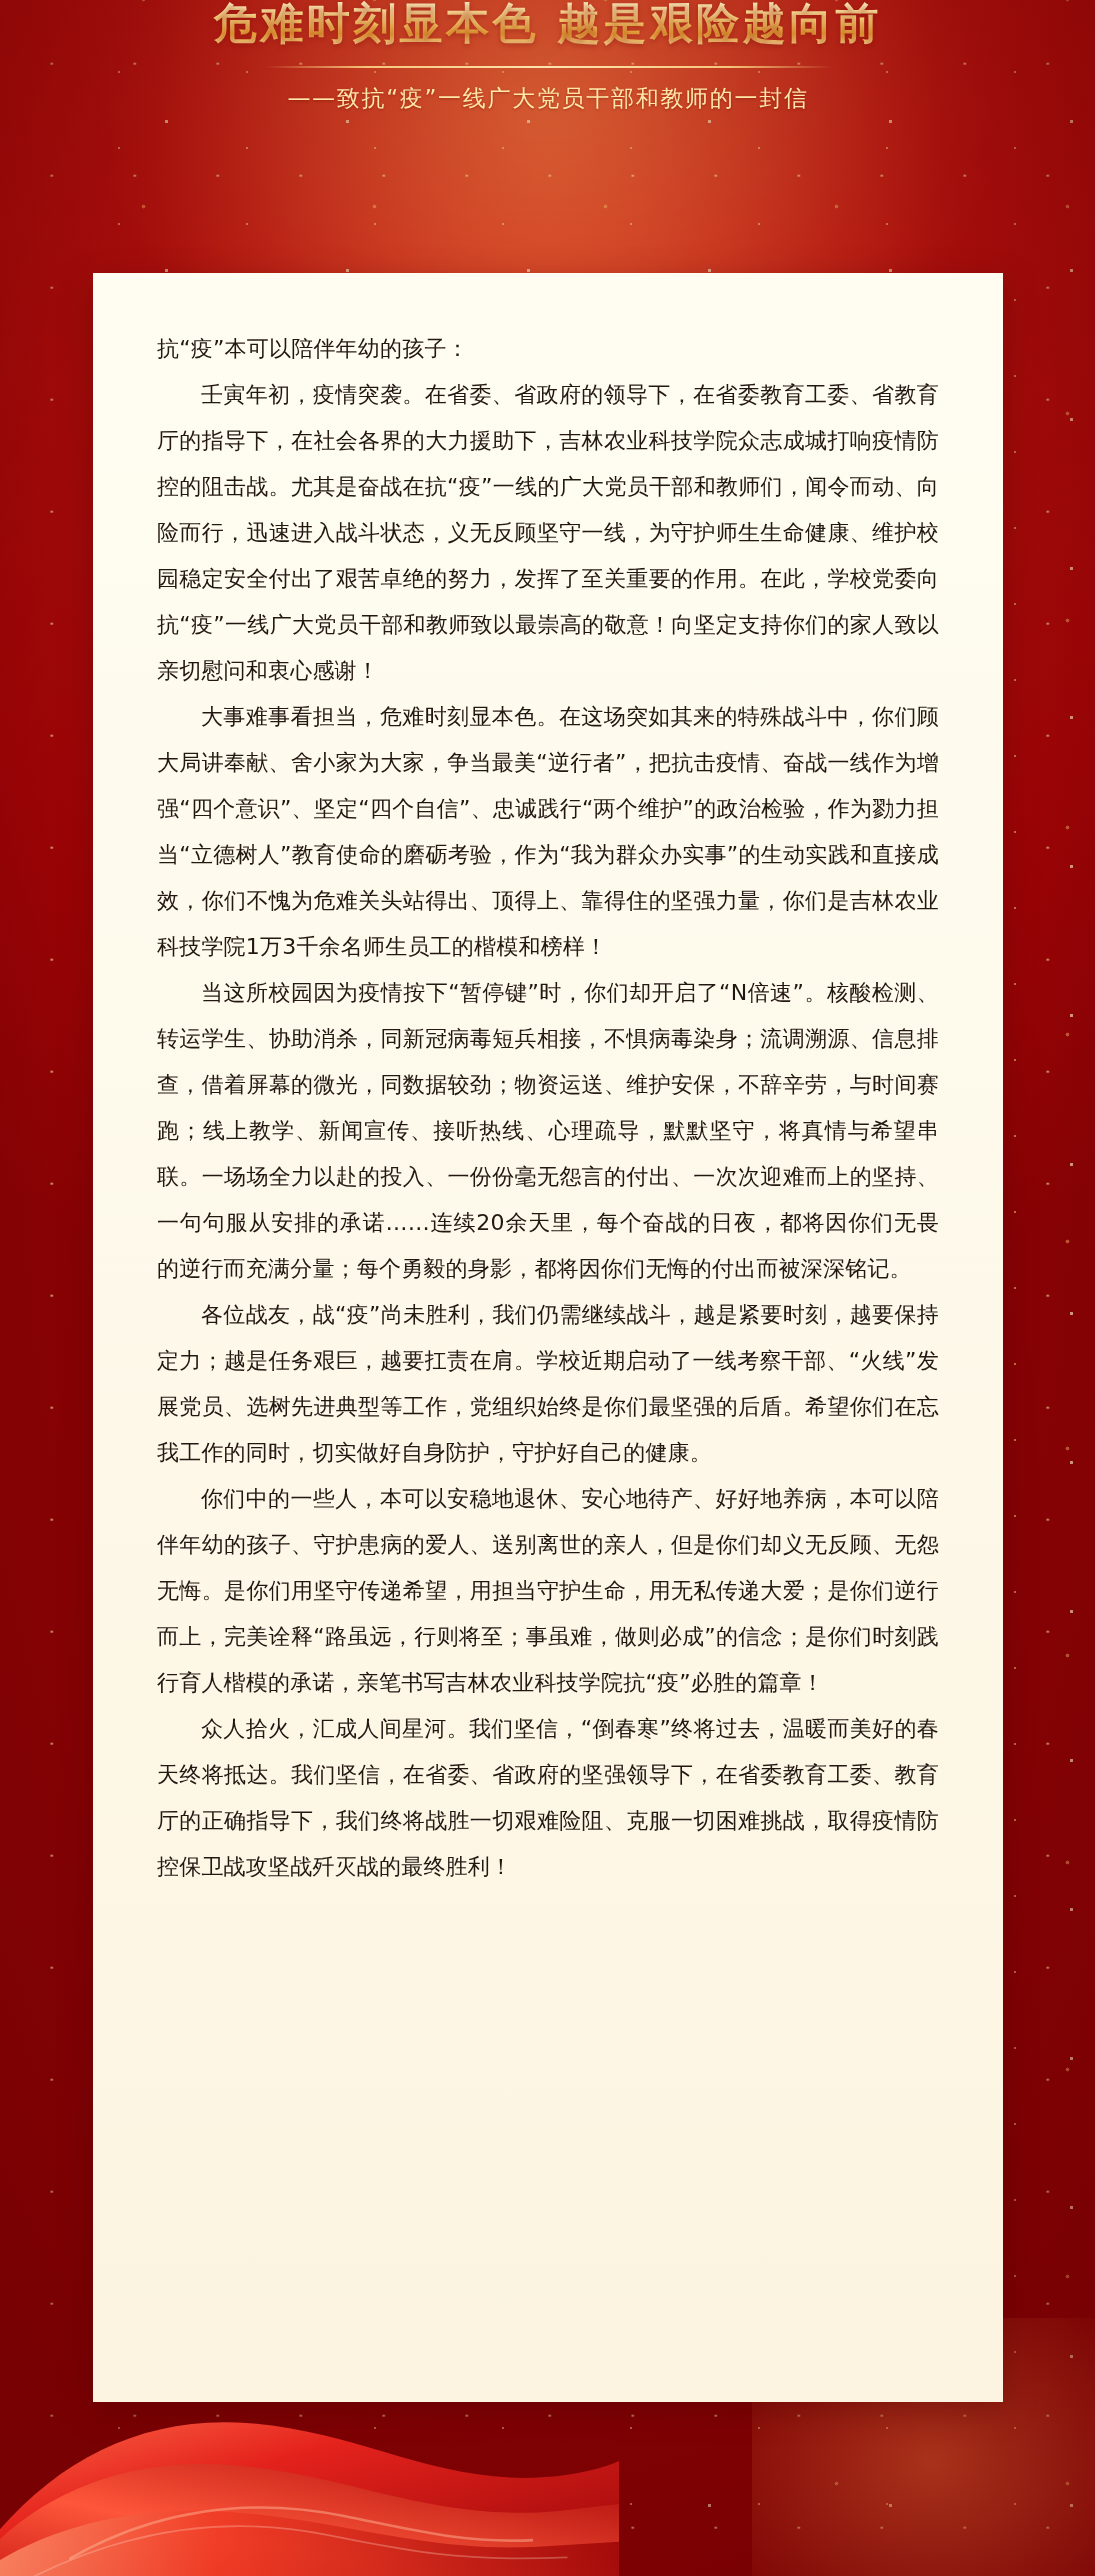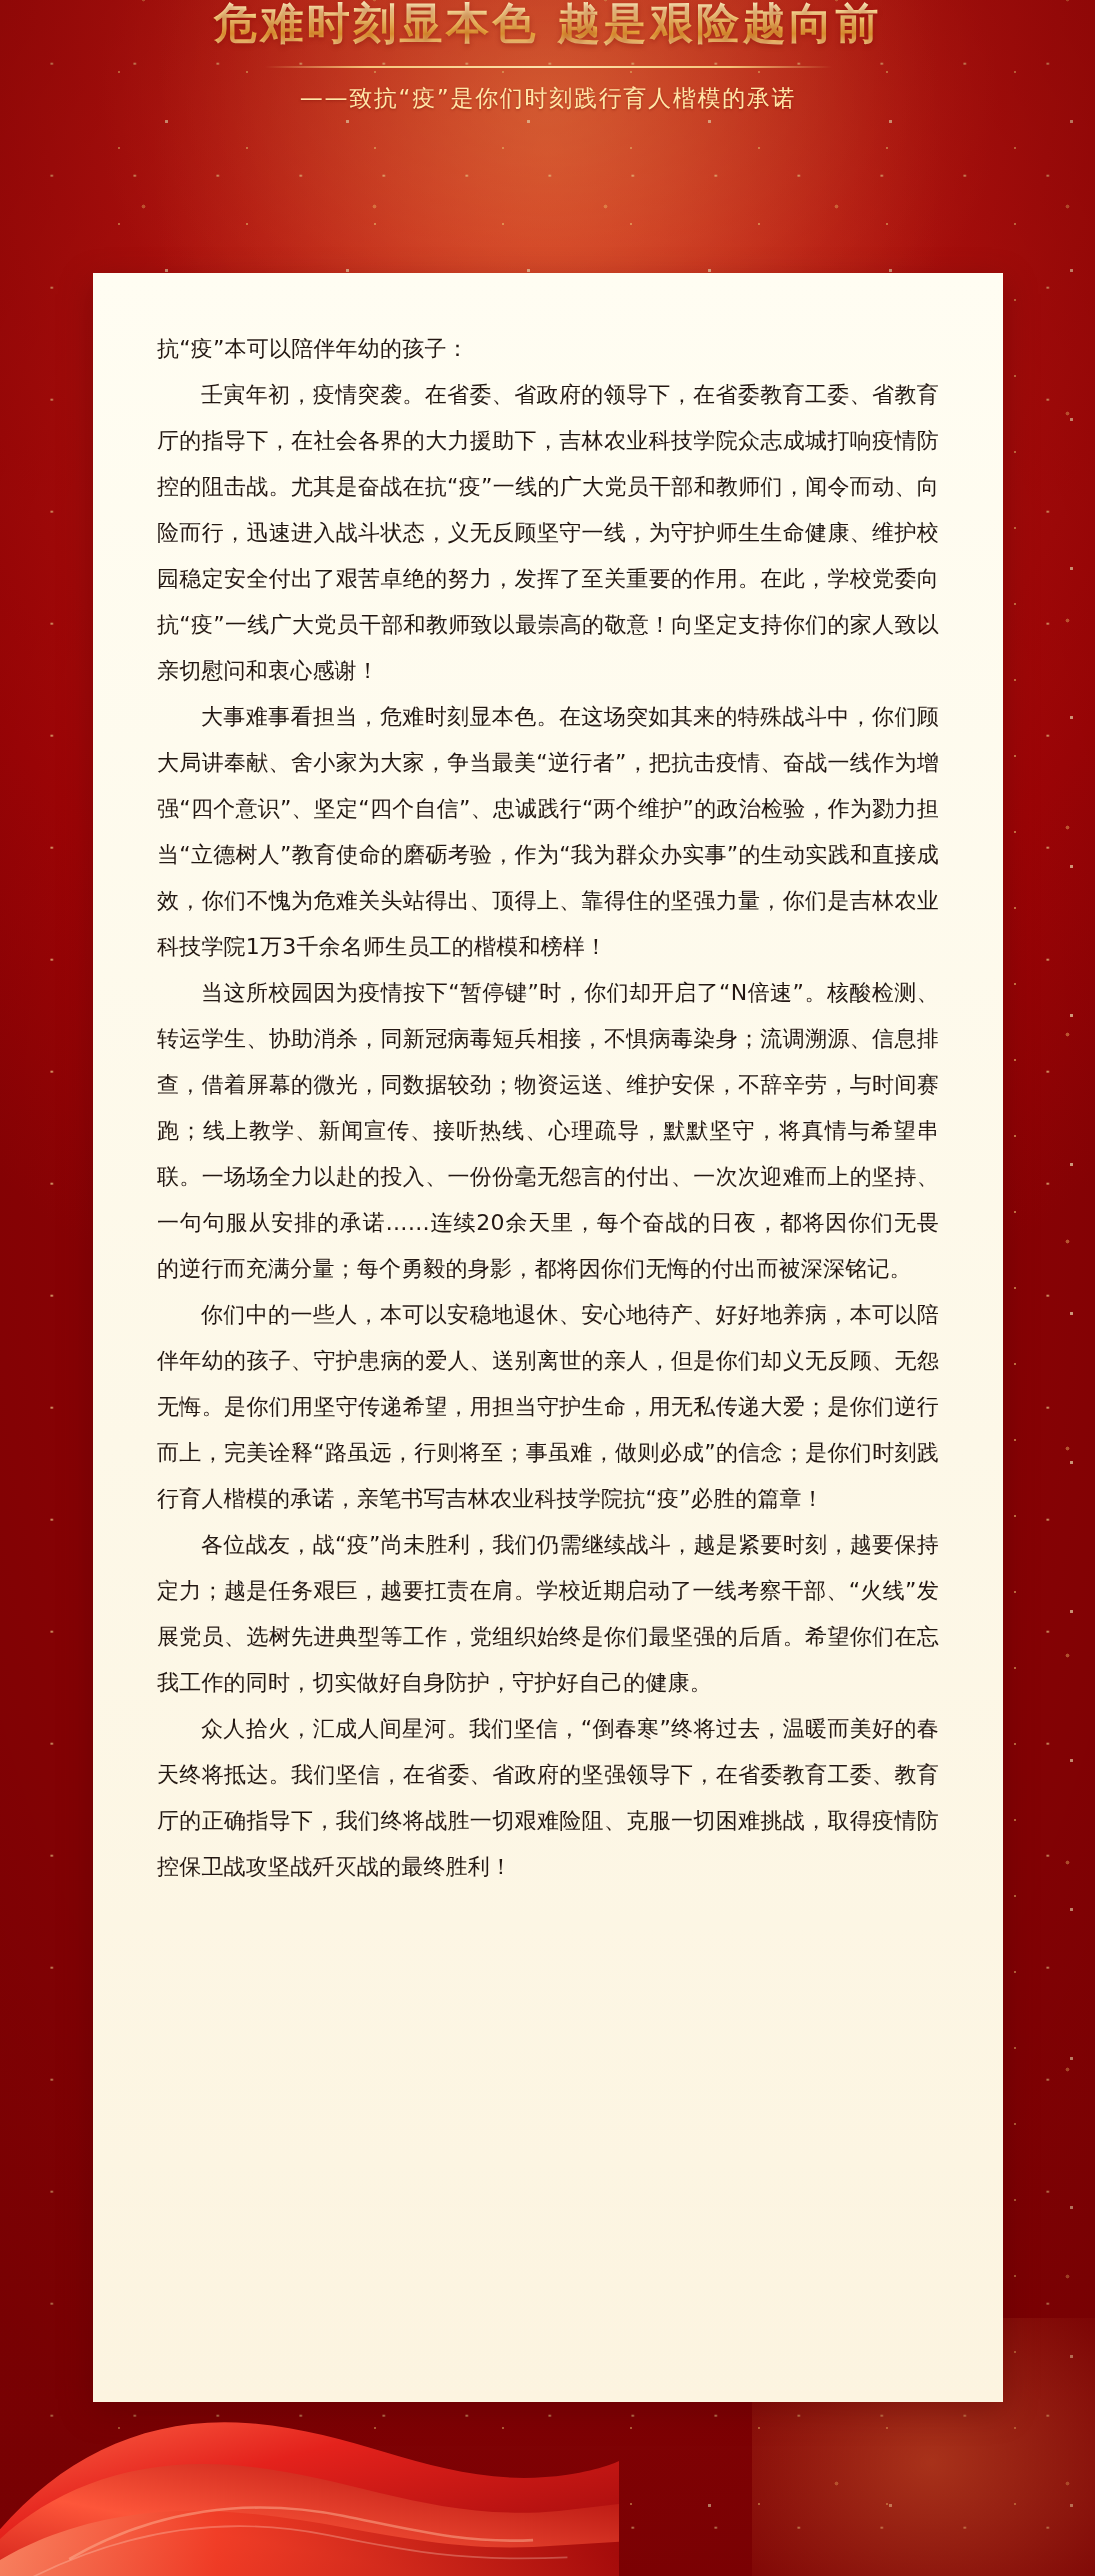--- a/index.html
+++ b/index.html
@@ -162,31 +162,31 @@
 <div class="bg"></div>
 <div class="glow-top"></div>
 <div class="specks s1"></div>
 <div class="specks s2"></div>
 <div class="corner-glow"></div>
 <div class="bg-vignette"></div>
 
 <div class="header">
   <h1 class="headline">危难时刻显本色  越是艰险越向前</h1>
   <div class="headline-sep"></div>
-  <p class="subhead">——致抗“疫”是你们时刻践行育人楷模的承诺</p>
+  <p class="subhead">——致抗“疫”一线广大党员干部和教师的一封信</p>
 </div>
 
 <div class="letter">
   <div class="letter-inner">
     <p class="salutation">抗“疫”本可以陪伴年幼的孩子：</p>
     <p class="para">壬寅年初，疫情突袭。在省委、省政府的领导下，在省委教育工委、省教育厅的指导下，在社会各界的大力援助下，吉林农业科技学院众志成城打响疫情防控的阻击战。尤其是奋战在抗“疫”一线的广大党员干部和教师们，闻令而动、向险而行，迅速进入战斗状态，义无反顾坚守一线，为守护师生生命健康、维护校园稳定安全付出了艰苦卓绝的努力，发挥了至关重要的作用。在此，学校党委向抗“疫”一线广大党员干部和教师致以最崇高的敬意！向坚定支持你们的家人致以亲切慰问和衷心感谢！</p>
     <p class="para">大事难事看担当，危难时刻显本色。在这场突如其来的特殊战斗中，你们顾大局讲奉献、舍小家为大家，争当最美“逆行者”，把抗击疫情、奋战一线作为增强“四个意识”、坚定“四个自信”、忠诚践行“两个维护”的政治检验，作为勠力担当“立德树人”教育使命的磨砺考验，作为“我为群众办实事”的生动实践和直接成效，你们不愧为危难关头站得出、顶得上、靠得住的坚强力量，你们是吉林农业科技学院1万3千余名师生员工的楷模和榜样！</p>
     <p class="para">当这所校园因为疫情按下“暂停键”时，你们却开启了“N倍速”。核酸检测、转运学生、协助消杀，同新冠病毒短兵相接，不惧病毒染身；流调溯源、信息排查，借着屏幕的微光，同数据较劲；物资运送、维护安保，不辞辛劳，与时间赛跑；线上教学、新闻宣传、接听热线、心理疏导，默默坚守，将真情与希望串联。一场场全力以赴的投入、一份份毫无怨言的付出、一次次迎难而上的坚持、一句句服从安排的承诺……连续20余天里，每个奋战的日夜，都将因你们无畏的逆行而充满分量；每个勇毅的身影，都将因你们无悔的付出而被深深铭记。</p>
+    <p class="para">各位战友，战“疫”尚未胜利，我们仍需继续战斗，越是紧要时刻，越要保持定力；越是任务艰巨，越要扛责在肩。学校近期启动了一线考察干部、“火线”发展党员、选树先进典型等工作，党组织始终是你们最坚强的后盾。希望你们在忘我工作的同时，切实做好自身防护，守护好自己的健康。</p>
     <p class="para">你们中的一些人，本可以安稳地退休、安心地待产、好好地养病，本可以陪伴年幼的孩子、守护患病的爱人、送别离世的亲人，但是你们却义无反顾、无怨无悔。是你们用坚守传递希望，用担当守护生命，用无私传递大爱；是你们逆行而上，完美诠释“路虽远，行则将至；事虽难，做则必成”的信念；是你们时刻践行育人楷模的承诺，亲笔书写吉林农业科技学院抗“疫”必胜的篇章！</p>
-    <p class="para">各位战友，战“疫”尚未胜利，我们仍需继续战斗，越是紧要时刻，越要保持定力；越是任务艰巨，越要扛责在肩。学校近期启动了一线考察干部、“火线”发展党员、选树先进典型等工作，党组织始终是你们最坚强的后盾。希望你们在忘我工作的同时，切实做好自身防护，守护好自己的健康。</p>
     <p class="para">众人拾火，汇成人间星河。我们坚信，“倒春寒”终将过去，温暖而美好的春天终将抵达。我们坚信，在省委、省政府的坚强领导下，在省委教育工委、教育厅的正确指导下，我们终将战胜一切艰难险阻、克服一切困难挑战，取得疫情防控保卫战攻坚战歼灭战的最终胜利！</p>
   </div>
 </div>
 
 <div class="ribbon">
   <svg viewBox="0 0 760 520" preserveAspectRatio="none" aria-hidden="true">
     <defs>
       <linearGradient id="silk1" x1="0" y1="0" x2="1" y2="1">
         <stop offset="0%" stop-color="#ff6a4a"></stop>
         <stop offset="35%" stop-color="#e4221c"></stop>

